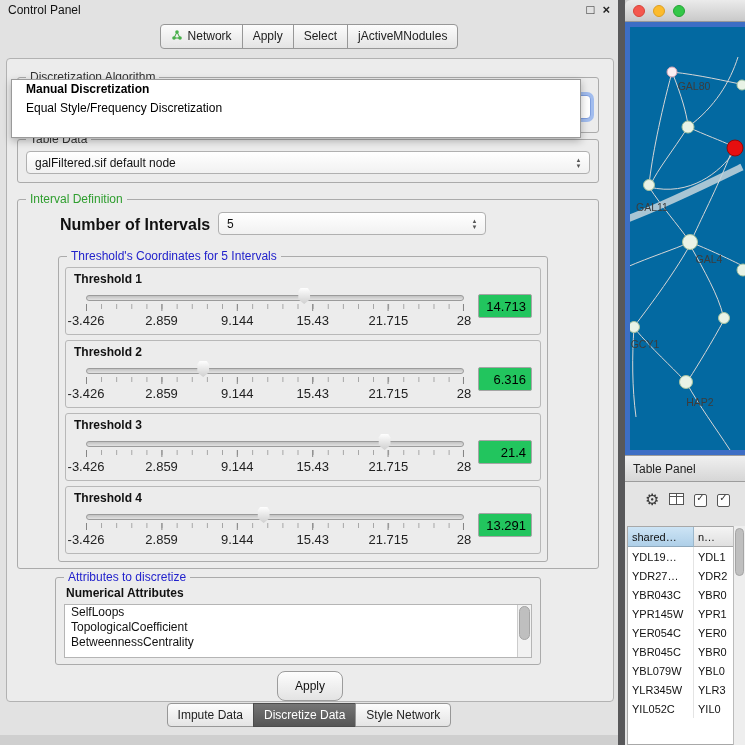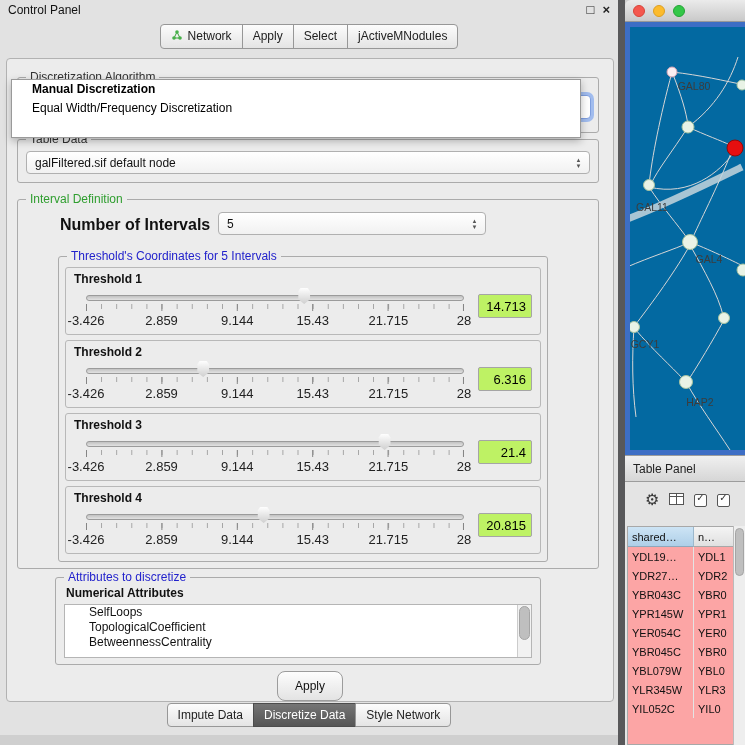--- a/index.html
+++ b/index.html
@@ -44,21 +44,21 @@
   #focus-combo{
     position:absolute;left:16px;top:36px;width:566px;height:22px;background:#fff;
     border:1px solid 7f9fdf;border:1px solid #7f9fdf;border-radius:4px;
     box-shadow:0 0 0 3px rgba(100,150,240,.55);z-index:2;
   }
   #algo-popup{
     position:absolute;left:4px;top:20px;width:568px;height:57px;background:#fff;
     border:1px solid #9a9a9a;box-shadow:0 3px 8px rgba(0,0,0,.28);z-index:5;
   }
   .popup-placeholder{height:18px;line-height:18px;text-align:center;color:#b2b2b2;font-size:12px;}
-  .popup-opt{font-size:12px;line-height:19px;padding-left:20px;color:#000;white-space:nowrap;}
+  .popup-opt{font-size:12px;line-height:19px;padding-left:14px;color:#000;white-space:nowrap;}
   .popup-opt.bold{font-weight:bold;}
   
   #tabledata-group{left:10px;top:80px;width:580px;height:42px;}
   #tabledata-combo{left:8px;right:8px;top:11px;}
   
   #interval-group{left:10px;top:140px;width:580px;height:368px;}
   #interval-group > .group-title{color:#2f9e2f;}
   #noi-label{position:absolute;left:42px;top:16px;font-size:16px;font-weight:bold;color:#111;}
   #noi-combo{left:200px;top:12px;width:268px;}
   #thr-group{position:absolute;left:40px;top:56px;width:488px;height:304px;border:1px solid #ababab;border-radius:3px;}
@@ -76,30 +76,30 @@
     filter:drop-shadow(0 0 1px #666);
   }
   .ticks{position:absolute;left:0;right:0;top:16px;height:5px;
     background-image:linear-gradient(90deg,#a2a2a2 1px,transparent 1px);background-size:4% 100%;}
   .ticks-major{position:absolute;left:0;right:0;top:16px;height:7px;
     background-image:linear-gradient(90deg,#858585 1px,transparent 1px);background-size:20% 100%;
     border-right:1px solid #858585;}
   .tick-labels{position:absolute;left:0;right:0;top:25px;height:12px;font-size:13px;color:#222;}
   .tick-labels span{position:absolute;transform:translateX(-50%);white-space:nowrap;}
   .thr-value{
-    width:54px;height:24px;margin-top:6px;background:#bef264;border:1px solid #a5a5a5;border-radius:2px;
+    width:54px;height:24px;margin-top:6px;background:#22c55e;border:1px solid #a5a5a5;border-radius:2px;
     font-size:13px;color:#000;display:flex;align-items:center;justify-content:flex-end;
     padding-right:5px;box-sizing:border-box;
   }
   
   #attr-group{left:48px;top:518px;width:484px;height:86px;}
   #attr-group > .group-title{color:#2222cc;}
   #attr-label{position:absolute;left:10px;top:8px;font-size:12px;font-weight:bold;color:#111;}
   #attr-list{position:absolute;left:8px;right:8px;top:26px;bottom:6px;background:#fff;border:1px solid #b5b5b5;overflow:hidden;font-size:12px;color:#111;}
-  #attr-list .item{padding-left:24px;line-height:15px;white-space:nowrap;}
+  #attr-list .item{padding-left:6px;line-height:15px;white-space:nowrap;}
   .attr-scrollbar{position:absolute;right:0;top:0;bottom:0;width:13px;background:#f2f2f2;border-left:1px solid #ccc;}
   .sb-thumb{position:absolute;left:1px;right:1px;background:#bfbfbf;border:1px solid #a5a5a5;border-radius:6px;box-sizing:border-box;}
   
   #apply-btn{
     position:absolute;left:50%;top:612px;transform:translateX(-50%);
     width:66px;height:30px;background:linear-gradient(#fdfdfd,#e3e3e3);
     border:1px solid #9c9c9c;border-radius:8px;font-size:12px;color:#111;
     display:flex;align-items:center;justify-content:center;font-family:inherit;
   }
   .cp-bottombar{position:absolute;left:0;right:0;top:703px;display:flex;justify-content:center;}
@@ -123,21 +123,21 @@
     position:absolute;left:625px;top:455px;width:120px;height:27px;box-sizing:border-box;
     background:linear-gradient(#f0f0f0,#d6d6d6);border-top:1px solid #9c9c9c;border-bottom:1px solid #9c9c9c;
     display:flex;align-items:center;padding-left:8px;font-size:12px;color:#222;
   }
   .tp-body{position:absolute;left:625px;top:482px;width:120px;height:263px;background:#e4e4e4;}
   .tp-toolbar{height:36px;display:flex;align-items:center;gap:10px;padding-left:20px;}
   .gear{font-size:16px;color:#3a3a3a;line-height:16px;}
   .cb{width:11px;height:11px;border:1.5px solid #555;border-radius:2px;position:relative;background:#fdfdfd;box-sizing:content-box;}
   .cb span{position:absolute;left:1px;top:-3px;font-size:10px;color:#333;}
   .tp-table{
-    position:absolute;left:2px;top:44px;right:12px;bottom:0;background:#fca5a5;
+    position:absolute;left:2px;top:44px;right:12px;bottom:0;background:#ffffff;
     border:1px solid #a8a8a8;border-right:none;overflow:hidden;font-size:11px;color:#111;
   }
   .tp-thead{display:flex;height:20px;}
   .th1{width:66px;background:linear-gradient(#cde4f5,#aecfe8);border-right:1px solid #9cb8cc;border-bottom:1px solid #8ea8bc;display:flex;align-items:center;padding-left:4px;box-sizing:border-box;}
   .th2{flex:1;background:linear-gradient(#f4f4f4,#e0e0e0);border-bottom:1px solid #a8a8a8;display:flex;align-items:center;padding-left:4px;overflow:hidden;}
   .tp-row{display:flex;height:19px;}
   .td1{width:66px;border-right:1px solid #e4e4e4;padding-left:4px;display:flex;align-items:center;overflow:hidden;white-space:nowrap;box-sizing:border-box;}
   .td2{flex:1;padding-left:4px;display:flex;align-items:center;overflow:hidden;white-space:nowrap;}
   .tp-vscroll{position:absolute;right:0;top:44px;bottom:0;width:12px;background:#eeeeee;border-left:1px solid #bbb;box-sizing:border-box;}
 </style>
@@ -183,21 +183,21 @@
 
   <div class="main-panel">
 
     <div class="groupbox" id="disc-group">
       <span class="group-title">Discretization Algorithm</span>
     </div>
     <div id="focus-combo"></div>
 
     <div id="algo-popup">
       <div class="popup-opt bold">Manual Discretization</div>
-      <div class="popup-opt">Equal Width/Frequency Discretization</div>
+      <div class="popup-opt">Equal Style/Frequency Discretization</div>
     </div>
 
     <div class="groupbox" id="tabledata-group">
       <span class="group-title">Table Data</span>
       <div class="combo" id="tabledata-combo">
         <span>galFiltered.sif default node</span>
         <span class="stepper">
           <span>▲</span>
           <span>▼</span>
         </span>
@@ -293,21 +293,21 @@
                 <div class="ticks-major"></div>
                 <div class="tick-labels">
                   <span style="left:0%">-3.426</span>
                   <span style="left:20%">2.859</span>
                   <span style="left:40%">9.144</span>
                   <span style="left:60%">15.43</span>
                   <span style="left:80%">21.715</span>
                   <span style="left:100%">28</span>
                 </div>
               </div>
-              <div class="thr-value">20.815</div>
+              <div class="thr-value">13.291</div>
             </div>
           </div>
 
         </div>
       </div>
     </div>
 
     <div class="groupbox" id="attr-group">
       <span class="group-title">Attributes to discretize</span>
       <span id="attr-label">Numerical Attributes</span>

